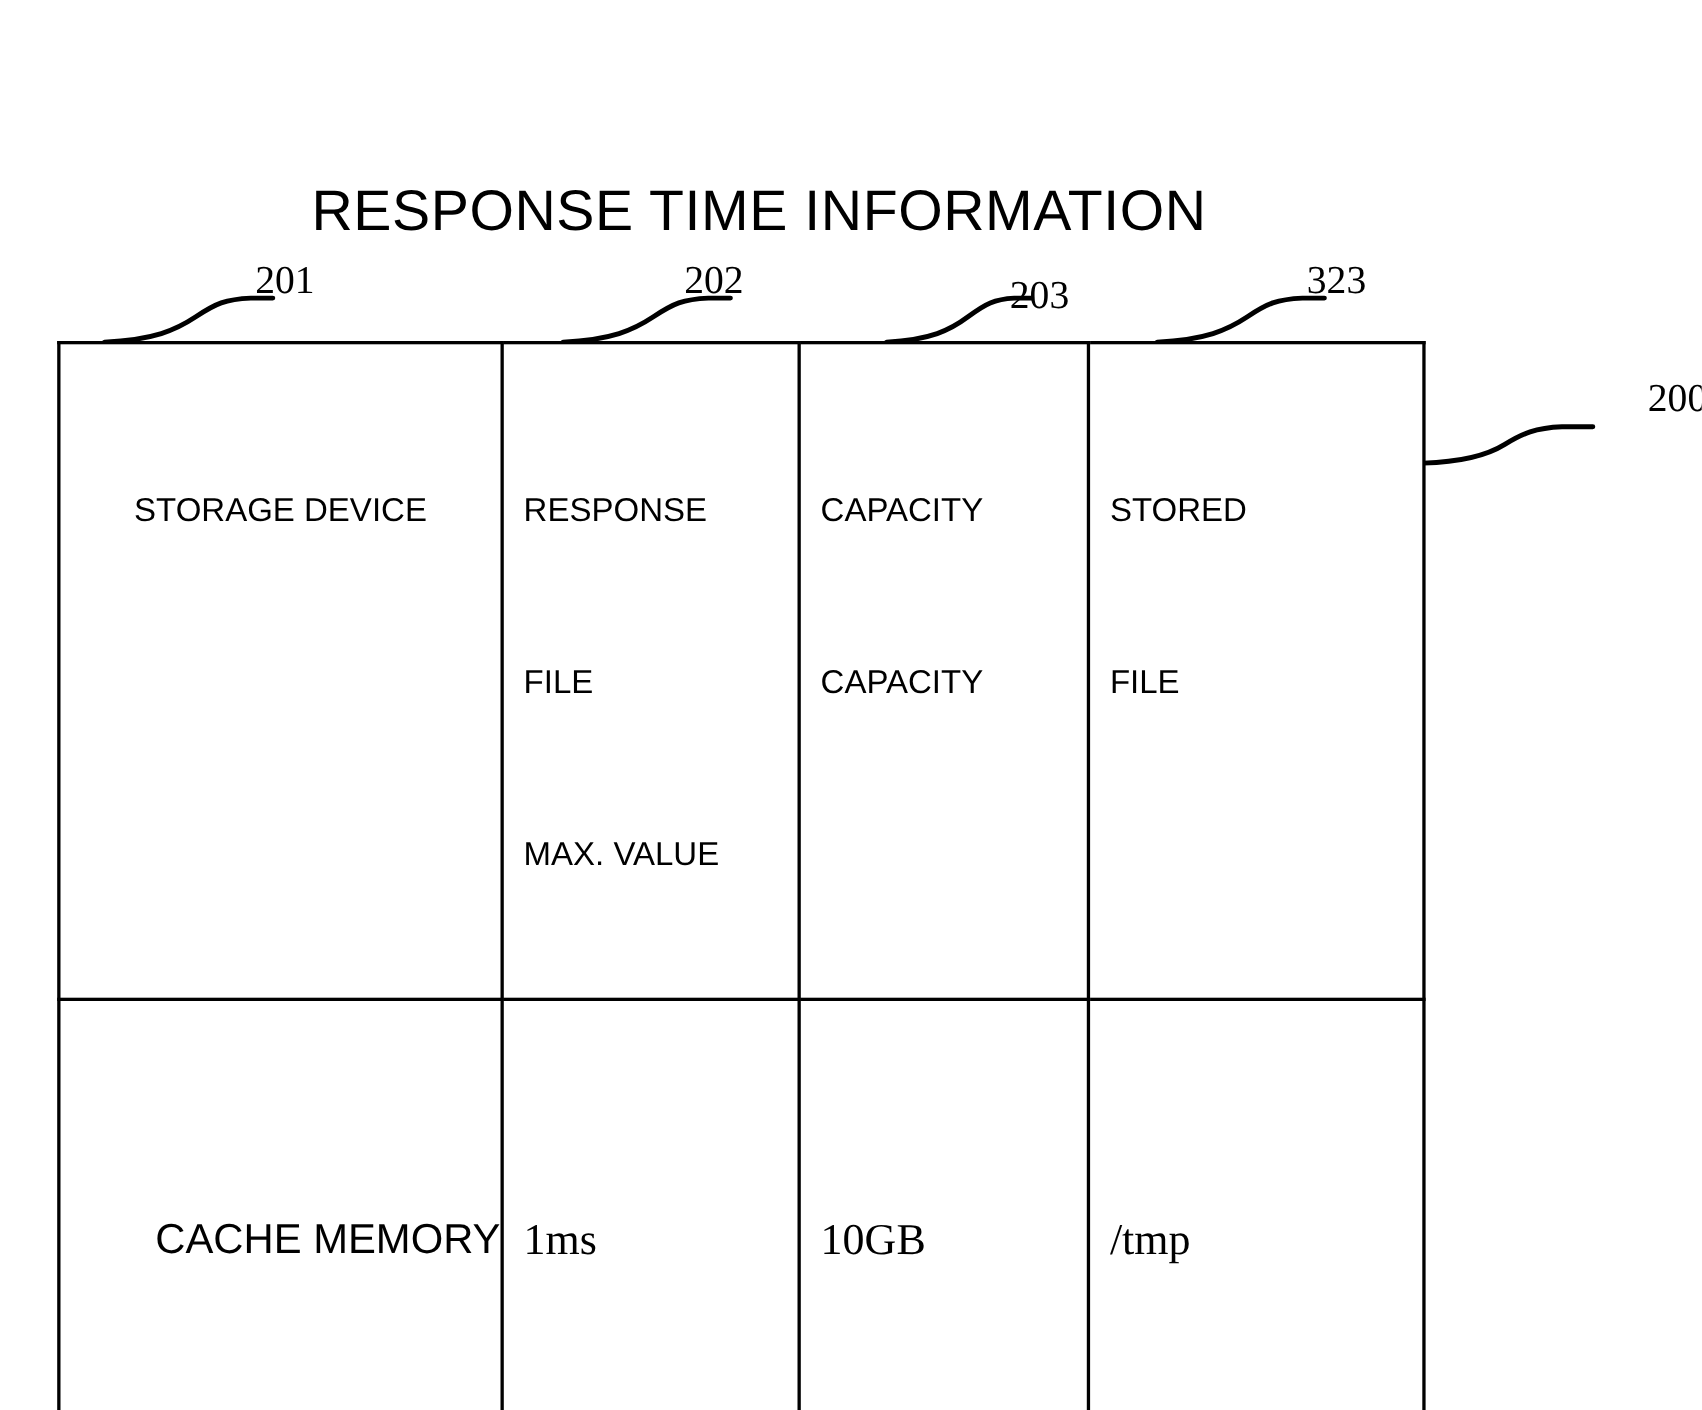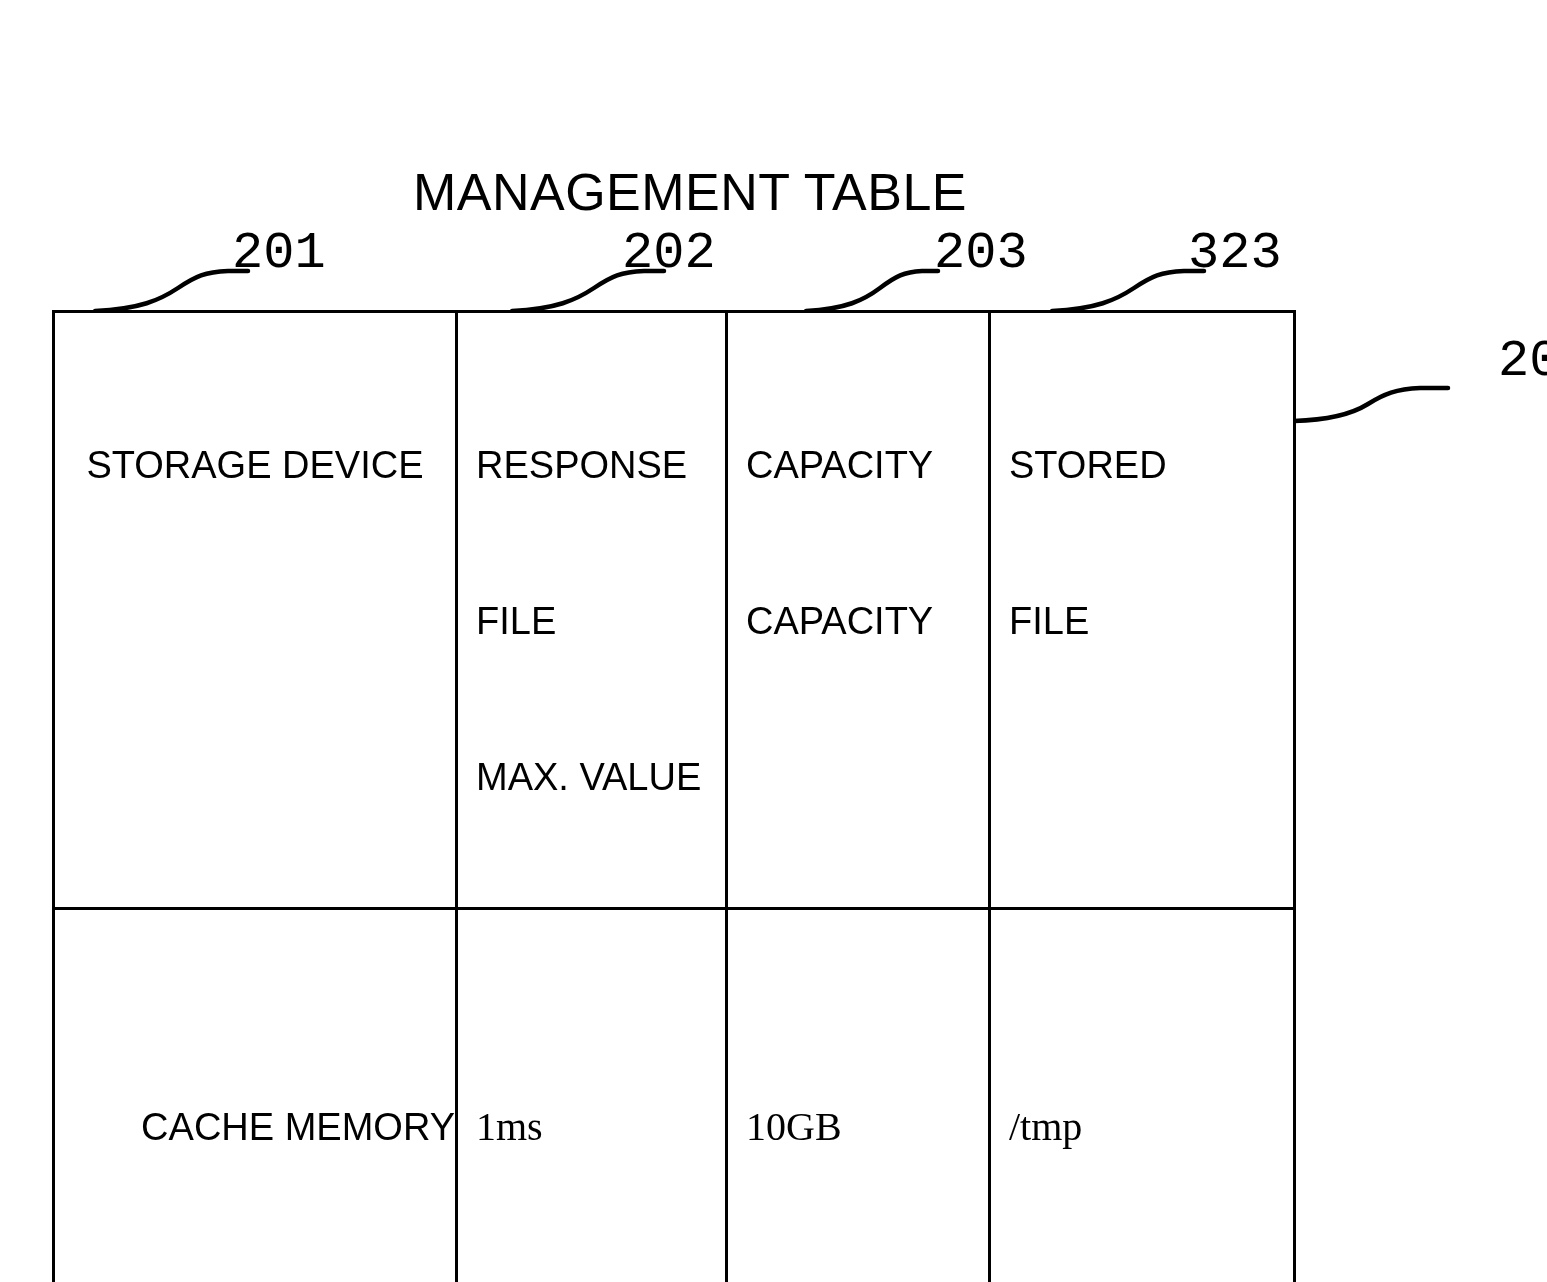--- a/index.html
+++ b/index.html
@@ -69,21 +69,21 @@
   }
   .cellbox.center {
     text-align: center;
     padding-left: 0;
     padding-right: 0;
   }
 
   
   .hdr {
     font-family: "Liberation Sans", sans-serif;
-    font-size: 38px;
+    font-size: 30px;
     line-height: 52px;
     font-weight: 400;
     white-space: pre;
   }
   .hdr .ln { display: block; }
 
   
   .sans-cell {
     font-family: "Liberation Sans", sans-serif;
     font-size: 38px;
@@ -103,58 +103,59 @@
   }
   .serif-cell .ln { display: block; }
 
   
   tr.header-row td { height: 160px; }
   tr.body-row td { height: 155px; }
 
   
   .ref-num {
     position: absolute;
-    font-family: Liberation Mono, monospace;
-    font-size: 52px;
+    font-family: Liberation Serif, serif;
+    font-size: 36px;
     line-height: 44px;
     font-weight: 400;
     white-space: pre;
   }
   #leaders {
     position: absolute;
     left: 0;
     top: 0;
     width: 1547px;
     height: 1282px;
     pointer-events: none;
   }
 </style>
 </head>
 <body>
 
 <div id="figure-title">
+  <span class="title-line">RESPONSE TIME INFORMATION</span>
   <span class="title-line">MANAGEMENT TABLE</span>
 </div>
 
 <svg id="leaders" viewBox="0 0 1547 1282" xmlns="http://www.w3.org/2000/svg">
 
   <path d="M 95,311 C 140,309 160,300 178,288 C 196,276 205,272 228,271 L 248,271" fill="none" stroke="#000000" stroke-width="4.5" stroke-linecap="round"></path>
 
   <path d="M 512,311 C 556,309 576,300 594,288 C 612,276 621,272 644,271 L 664,271" fill="none" stroke="#000000" stroke-width="4.5" stroke-linecap="round"></path>
 
   <path d="M 806,311 C 846,309 864,300 880,288 C 896,276 904,272 922,271 L 938,271" fill="none" stroke="#000000" stroke-width="4.5" stroke-linecap="round"></path>
 
   <path d="M 1052,311 C 1096,309 1116,300 1134,288 C 1152,276 1161,272 1184,271 L 1204,271" fill="none" stroke="#000000" stroke-width="4.5" stroke-linecap="round"></path>
 
   <path d="M 1294,421 C 1330,420 1352,414 1368,404 C 1384,394 1396,389 1420,388 L 1448,388" fill="none" stroke="#000000" stroke-width="4.5" stroke-linecap="round"></path>
 </svg>
 
 <div class="ref-num" style="left:232px; top:232px;">201</div>
 <div class="ref-num" style="left:622px; top:232px;">202</div>
-<div class="ref-num" style="left:918px; top:232px;margin-left:16px;">203</div>
+<div class="ref-num" style="left:918px; top:246px;">203</div>
 <div class="ref-num" style="left:1188px; top:232px;">323</div>
 <div class="ref-num" style="left:1452px; top:340px;margin-left:46px;">200</div>
 
 <div id="table-wrap">
   <table class="fig-table">
     <colgroup>
       <col class="c1">
         <col class="c2">
         <col class="c3">
         <col class="c4">

